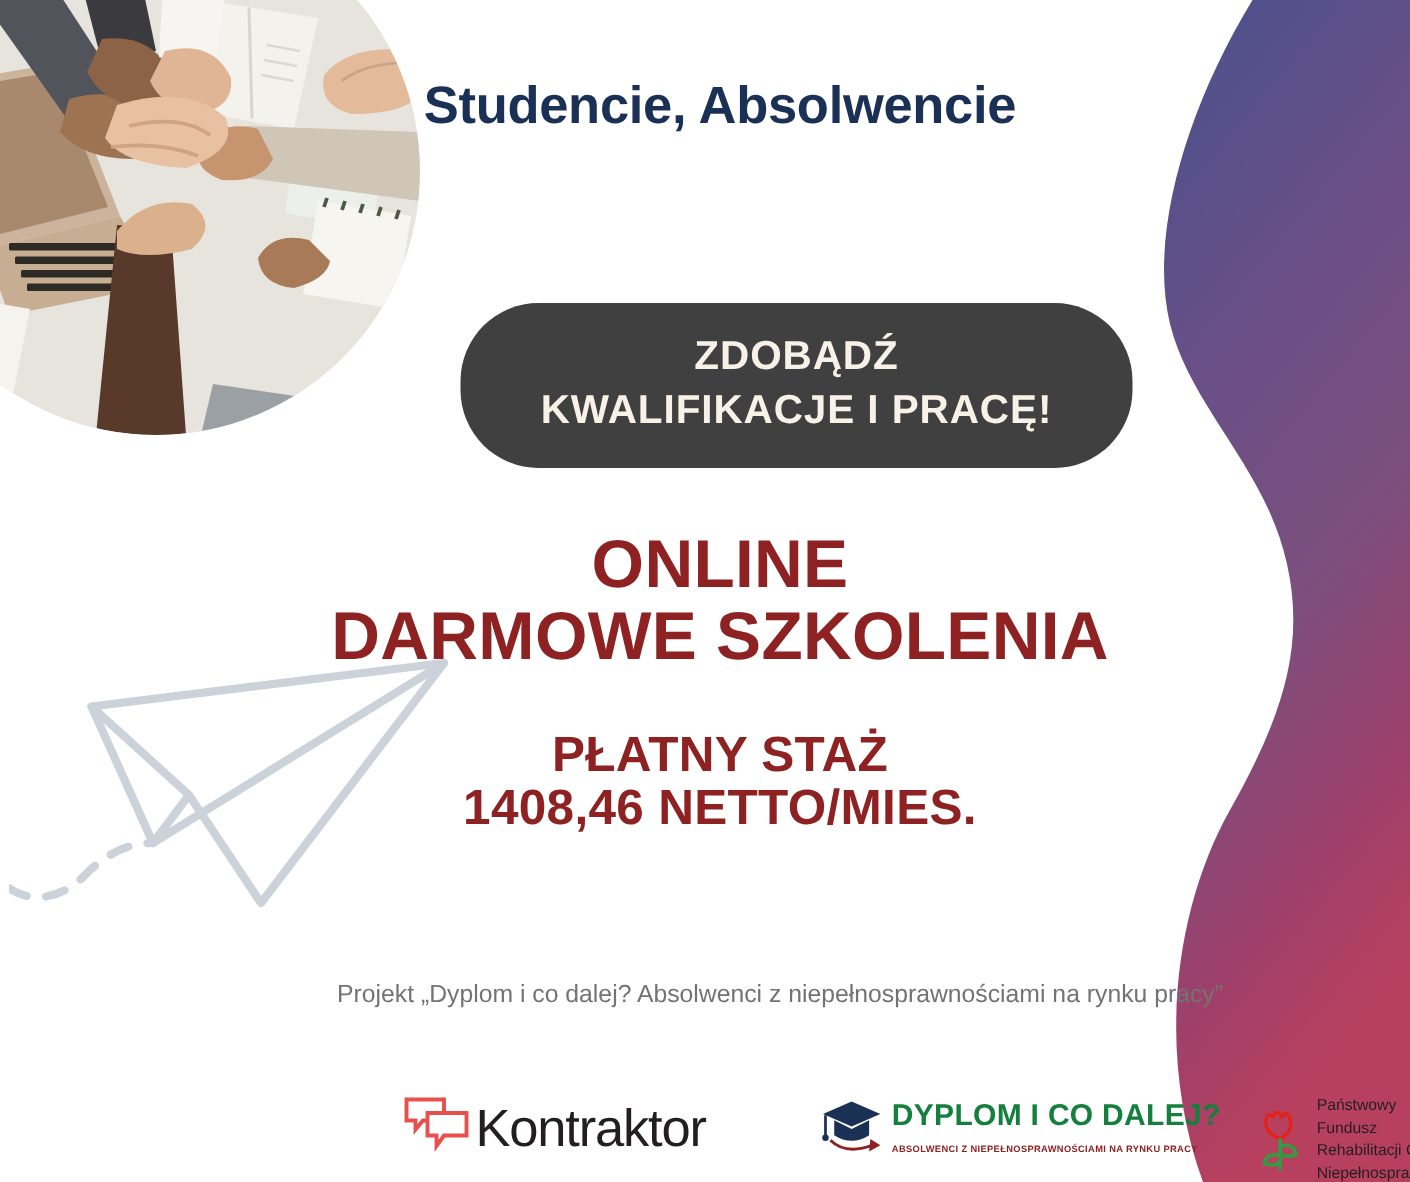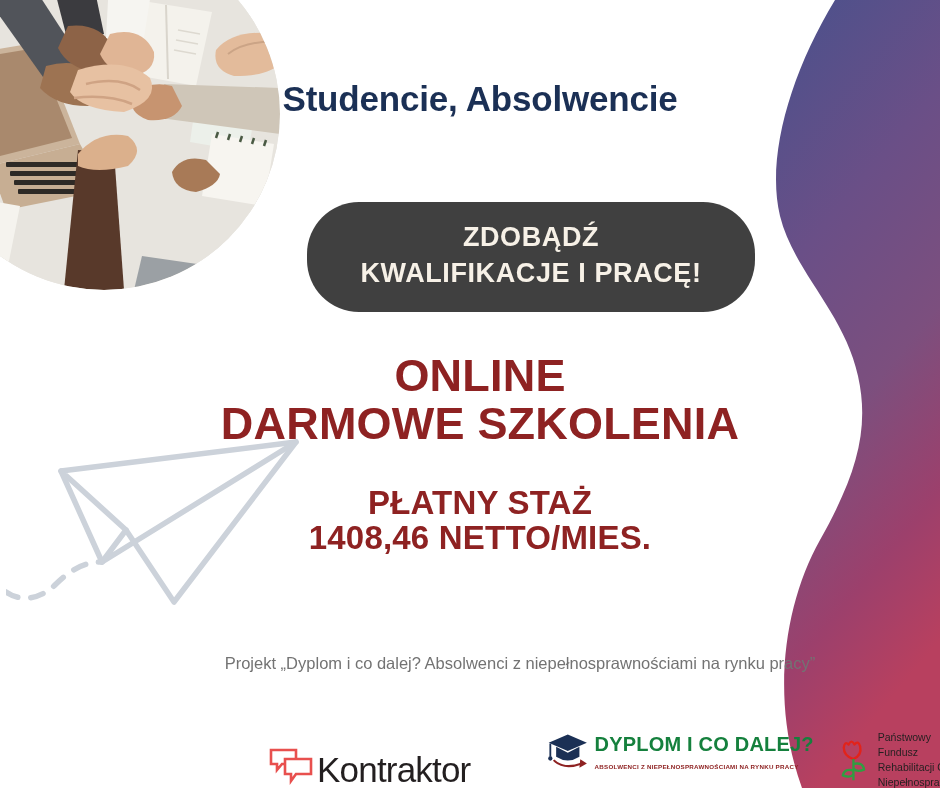--- a/index.html
+++ b/index.html
@@ -68,21 +68,20 @@
     position: absolute;
     top: 47px;
     left: 0;
     width: 640px;
     text-align: center;
     color: #1b3055;
     font-size: 35px;
     font-weight: bold;
     line-height: 1.38;
     letter-spacing: -0.2px;
-    margin-top: 28px;
   }
   .headline .line { display: block; }
 
   .cta-badge {
     position: absolute;
     top: 202px;
     left: 147px;
     width: 448px;
     padding: 18px 0 21px 0;
     box-sizing: border-box;
@@ -138,21 +137,21 @@
     width: 840px;
     height: 58px;
   }
   .logo {
     position: absolute;
     display: flex;
     align-items: center;
   }
 
   
-  .logo-kontraktor { left: 158px; top: 3px; margin-top: 17px; }
+  .logo-kontraktor { left: 158px; top: 3px; }
   .logo-kontraktor .mark { width: 46px; height: 40px; margin-right: 3px; }
   .logo-kontraktor .mark svg { display: block; width: 100%; height: 100%; }
   .logo-kontraktor .wordmark {
     color: #231f20;
     font-size: 35px;
     letter-spacing: -0.8px;
     line-height: 1;
     padding-top: 6px;
   }
 

